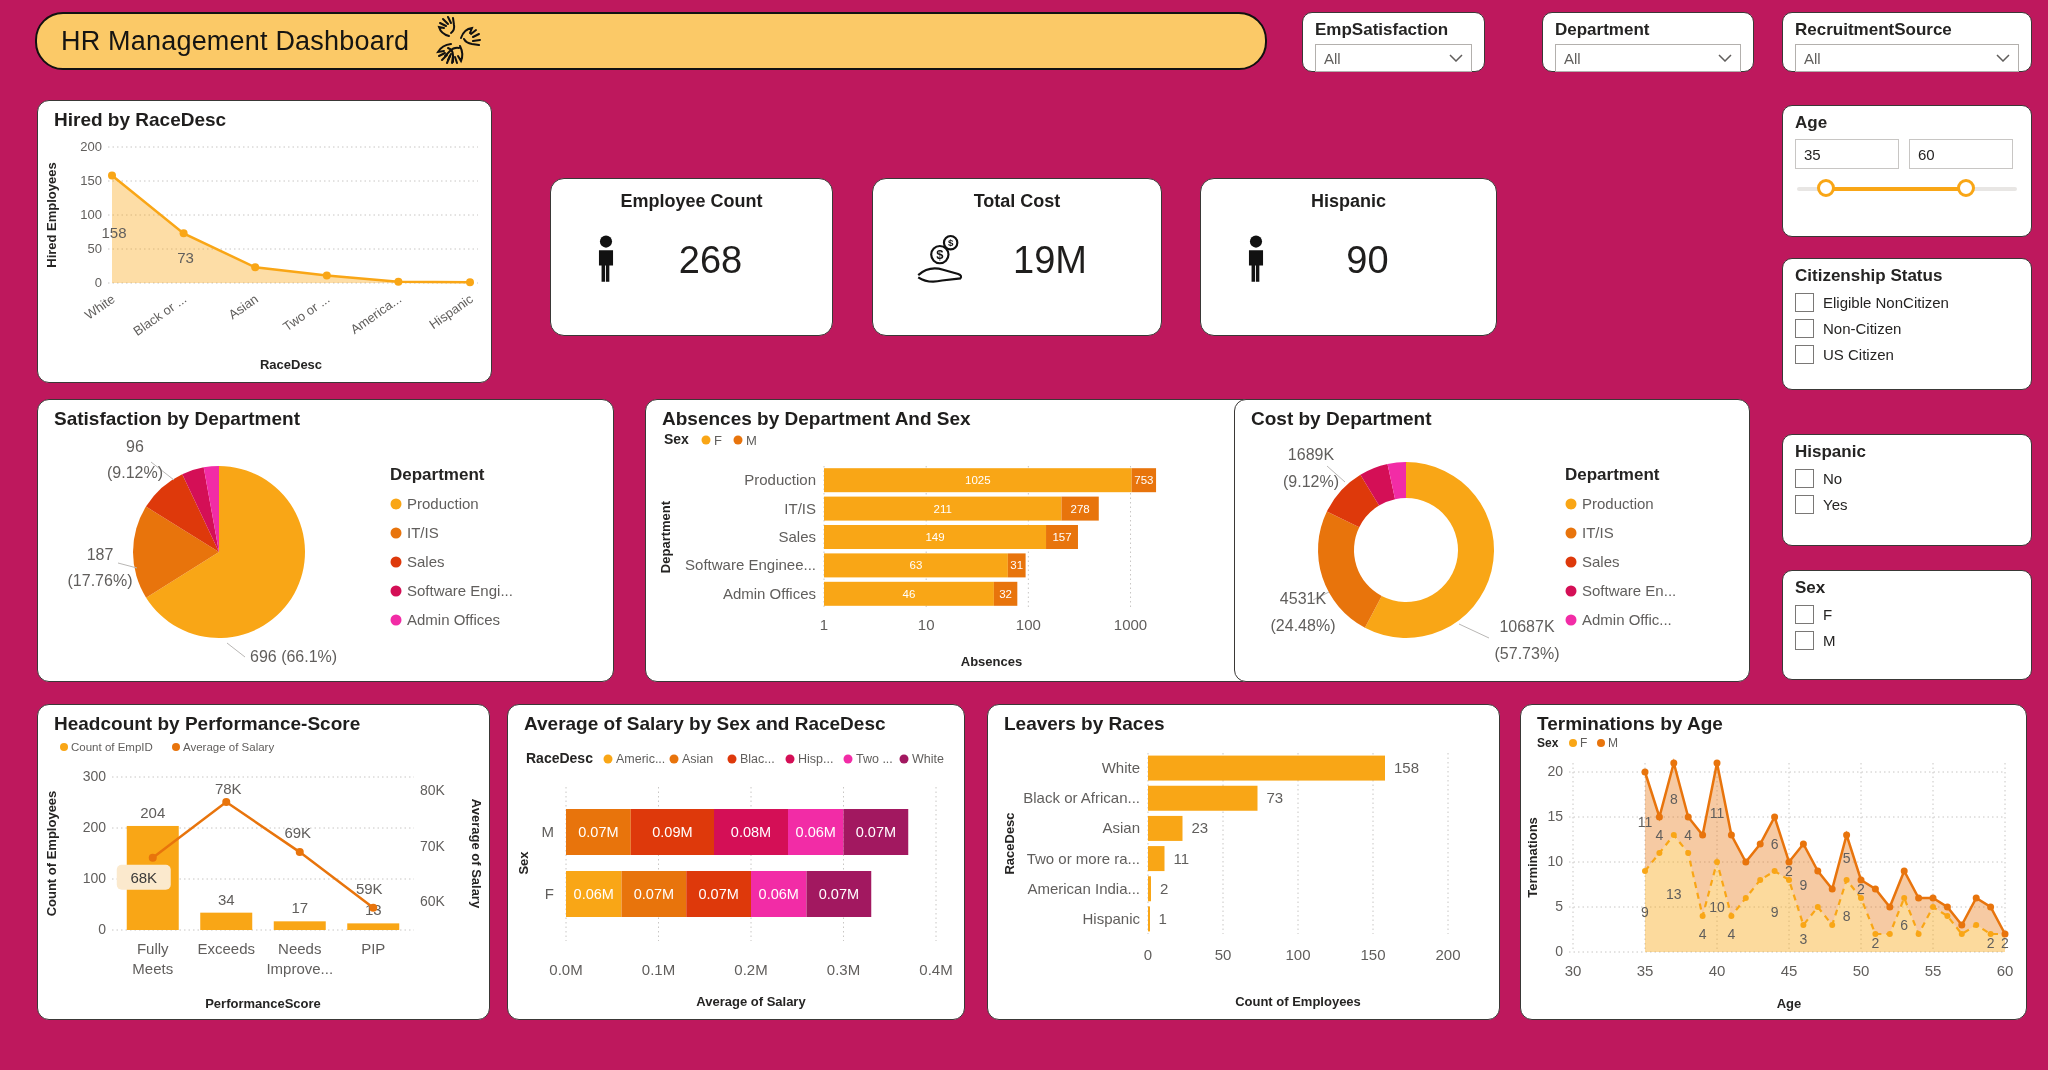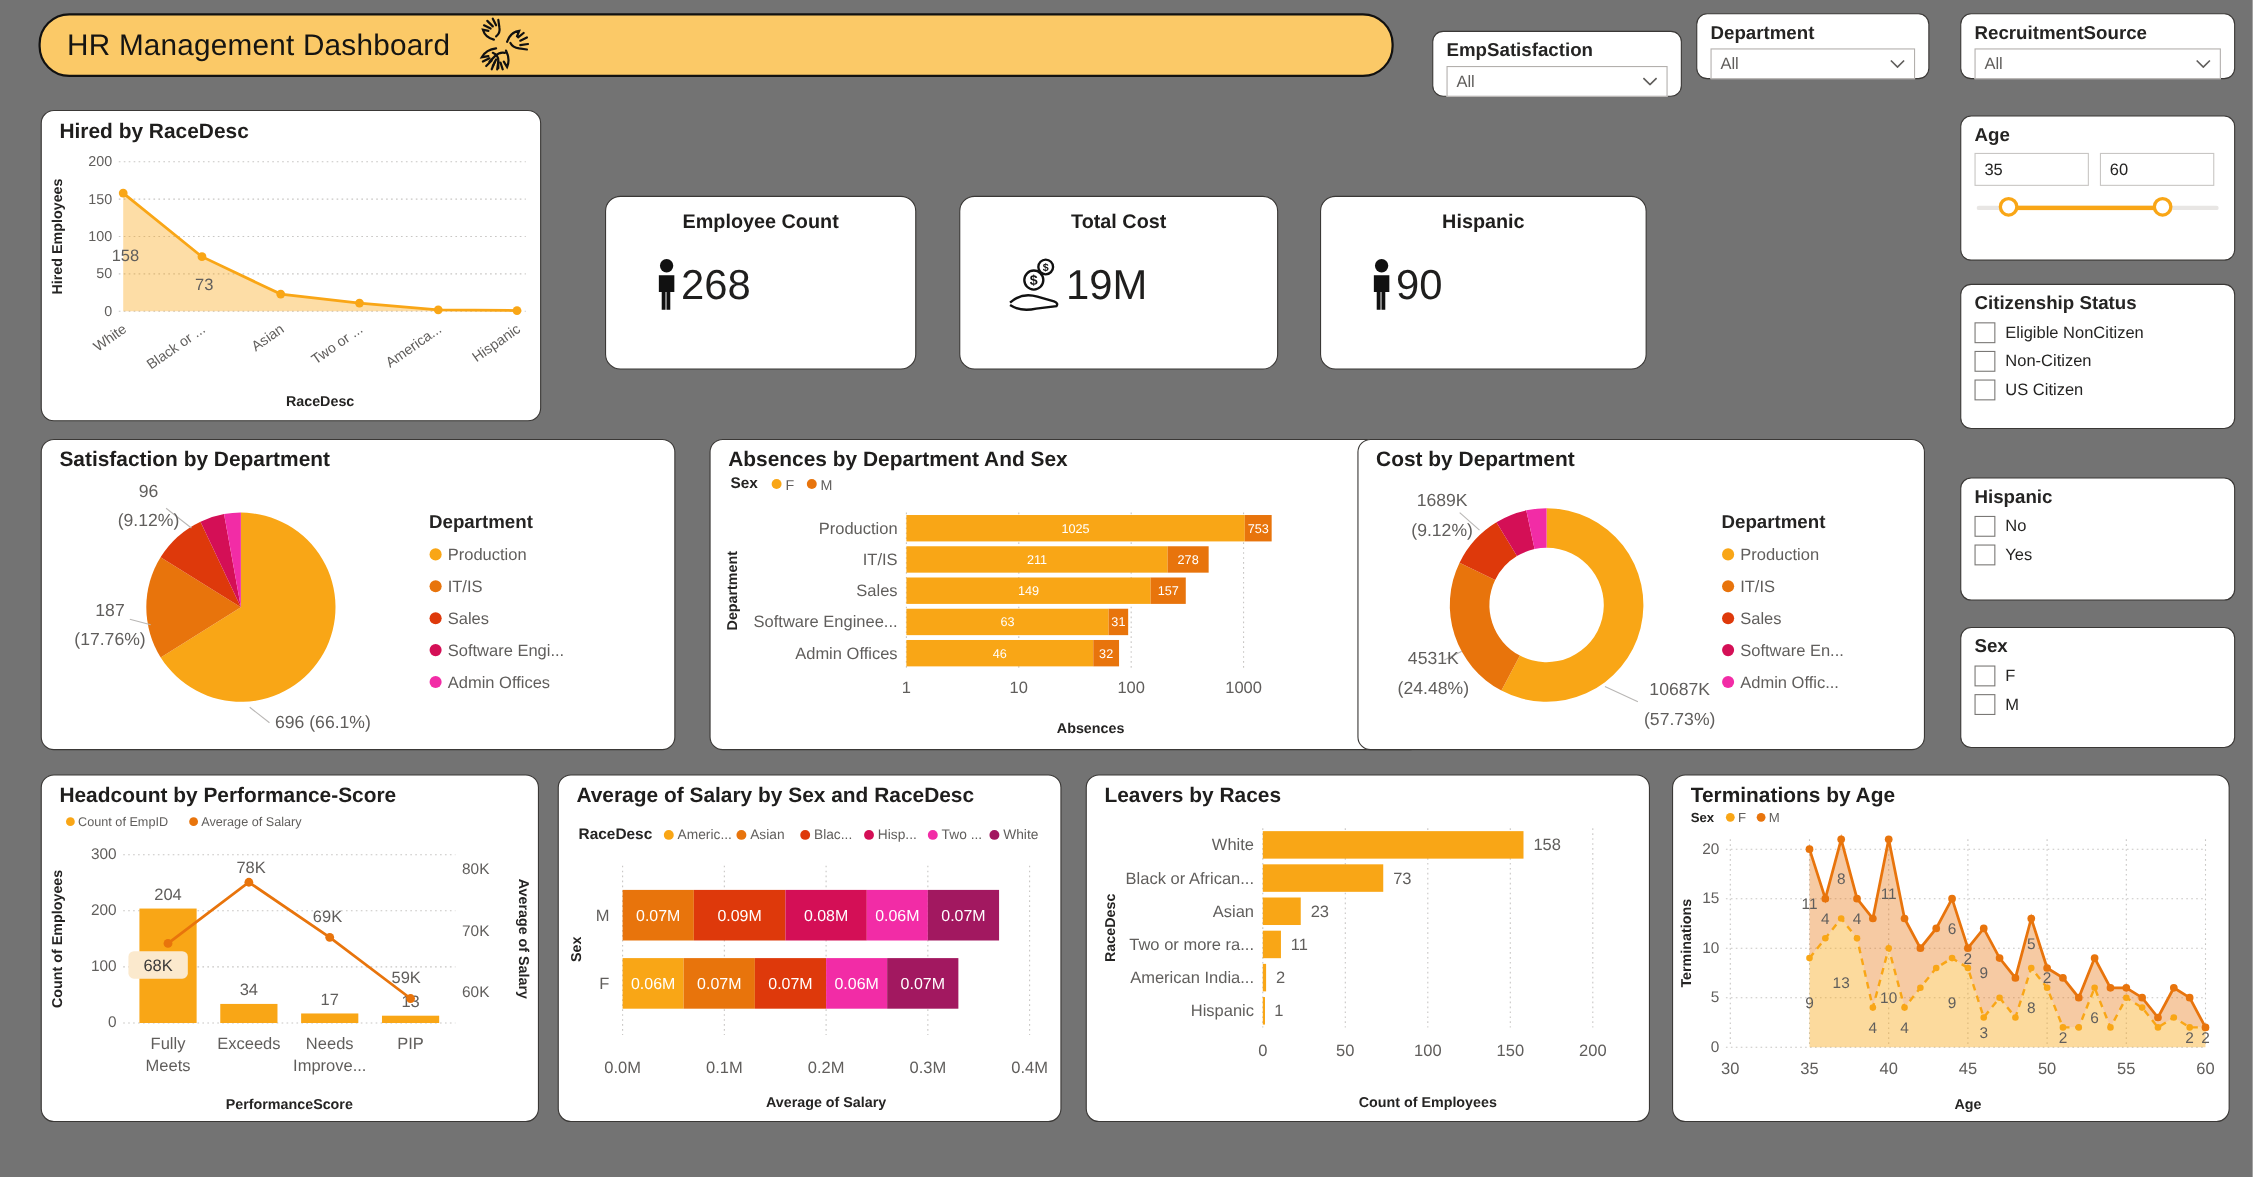--- a/index.html
+++ b/index.html
@@ -1,16 +1,16 @@
 <!DOCTYPE html>
 <html><head>
 <meta charset="utf-8">
 <style>
   html,body{margin:0;padding:0;background:#fff;font-family:"Liberation Sans",sans-serif;}
-  #canvas{position:relative;width:2048px;height:1070px;background:#737373;overflow:hidden;}
+  #canvas{position:relative;width:2048px;height:1070px;background:#be185d;overflow:hidden;}
   .card{position:absolute;background:#fff;border:1.5px solid #3a3836;border-radius:12px;box-sizing:border-box;}
   .chart-title{position:absolute;left:16px;top:8px;font-size:19px;font-weight:600;color:#1f1e1d;white-space:nowrap;z-index:2;}
   .chart-svg{position:absolute;left:0;top:0;}
   
   .titlebar{position:absolute;left:35px;top:12px;width:1232px;height:58px;background:#FBC967;border:2px solid #111;border-radius:28px;display:flex;align-items:center;box-sizing:border-box;padding-left:24px;}
   .titletext{font-size:27px;font-weight:500;color:#151412;letter-spacing:.2px;}
   .title-icon{margin-left:18px;}
   
   .panel{position:absolute;background:#fff;border:1.5px solid #3a3836;border-radius:10px;box-sizing:border-box;padding:7px 12px;}
   .panel-title{font-size:17px;font-weight:600;color:#252423;}
@@ -24,40 +24,40 @@
   .age-input{width:104px;height:30px;border:1px solid #c8c6c4;font-size:15px;color:#252423;padding:0 8px;box-sizing:border-box;font-family:"Liberation Sans",sans-serif;}
   .slider{position:relative;height:24px;margin-top:8px;}
   .slider .track{position:absolute;left:2px;right:2px;top:10px;height:4px;background:#e8e6e4;border-radius:2px;}
   .slider .active{position:absolute;top:10px;height:4px;background:#F9A616;}
   .slider .handle{position:absolute;top:2px;width:18px;height:18px;border-radius:50%;background:#fff;border:3px solid #F9A616;box-sizing:border-box;}
   
   .kpi{position:absolute;background:#fff;border:1.5px solid #3a3836;border-radius:14px;box-sizing:border-box;}
   .kpi-title{text-align:center;font-size:18px;font-weight:600;color:#1f1e1d;margin-top:12px;}
   .kpi-body{display:flex;align-items:center;height:96px;}
   .kpi-icon{margin-left:42px;}
-  .kpi-value{flex:1;font-size:38px;color:#1f1e1d;margin-right:30px;}
+  .kpi-value{flex:1;text-align:center;font-size:38px;color:#1f1e1d;margin-right:30px;}
 </style>
 </head>
 <body>
 
 <div id="canvas">
 
   <div class="titlebar">
     <span class="titletext">HR Management Dashboard</span>
     <svg class="title-icon" width="58" height="54" viewBox="0 0 58 54">
       <g fill="none" stroke="#111" stroke-width="2" stroke-linecap="round">
         <path d="M22 22 q-8 -2 -10 -9 l5 1 m-4 -5 l6 3 m-3 -7 l5 5 m0 -7 l3 6 m2 -5 l1 7 q1 5 -3 8"></path>
         <path d="M34 24 q3 -9 11 -10 l-2 5 m6 -3 l-5 4 m8 0 l-6 3 m7 3 l-7 1 m6 4 l-7 -1 q-6 -1 -8 -5"></path>
         <path d="M24 30 q-9 1 -13 8 l6 -1 m-5 5 l6 -3 m-3 7 l5 -5 m0 8 l3 -7 m3 6 l0 -7 q0 -5 -5 -7"></path>
         <path d="M33 32 q4 8 1 15 l-3 -5 m-1 7 l-2 -6 m-3 6 l1 -7 m-5 4 l3 -6 m-6 2 l5 -5 q4 -4 9 -3"></path>
       </g>
     </svg>
   </div>
 
-  <div class="panel" style="left:1302px;top:28px;width:227px;height:60px;">
+  <div class="panel" style="left:1302px;top:12px;width:183px;height:60px;">
     <div class="panel-title">EmpSatisfaction</div>
     <div class="dropdown">
       <span>All</span>
       <svg width="14" height="8" viewBox="0 0 14 8">
           <polyline points="1,1 7,7 13,1" fill="none" stroke="#605e5c" stroke-width="1.5"></polyline>
         </svg>
     </div>
   </div>
   <div class="panel" style="left:1542px;top:12px;width:212px;height:60px;">
     <div class="panel-title">Department</div>

